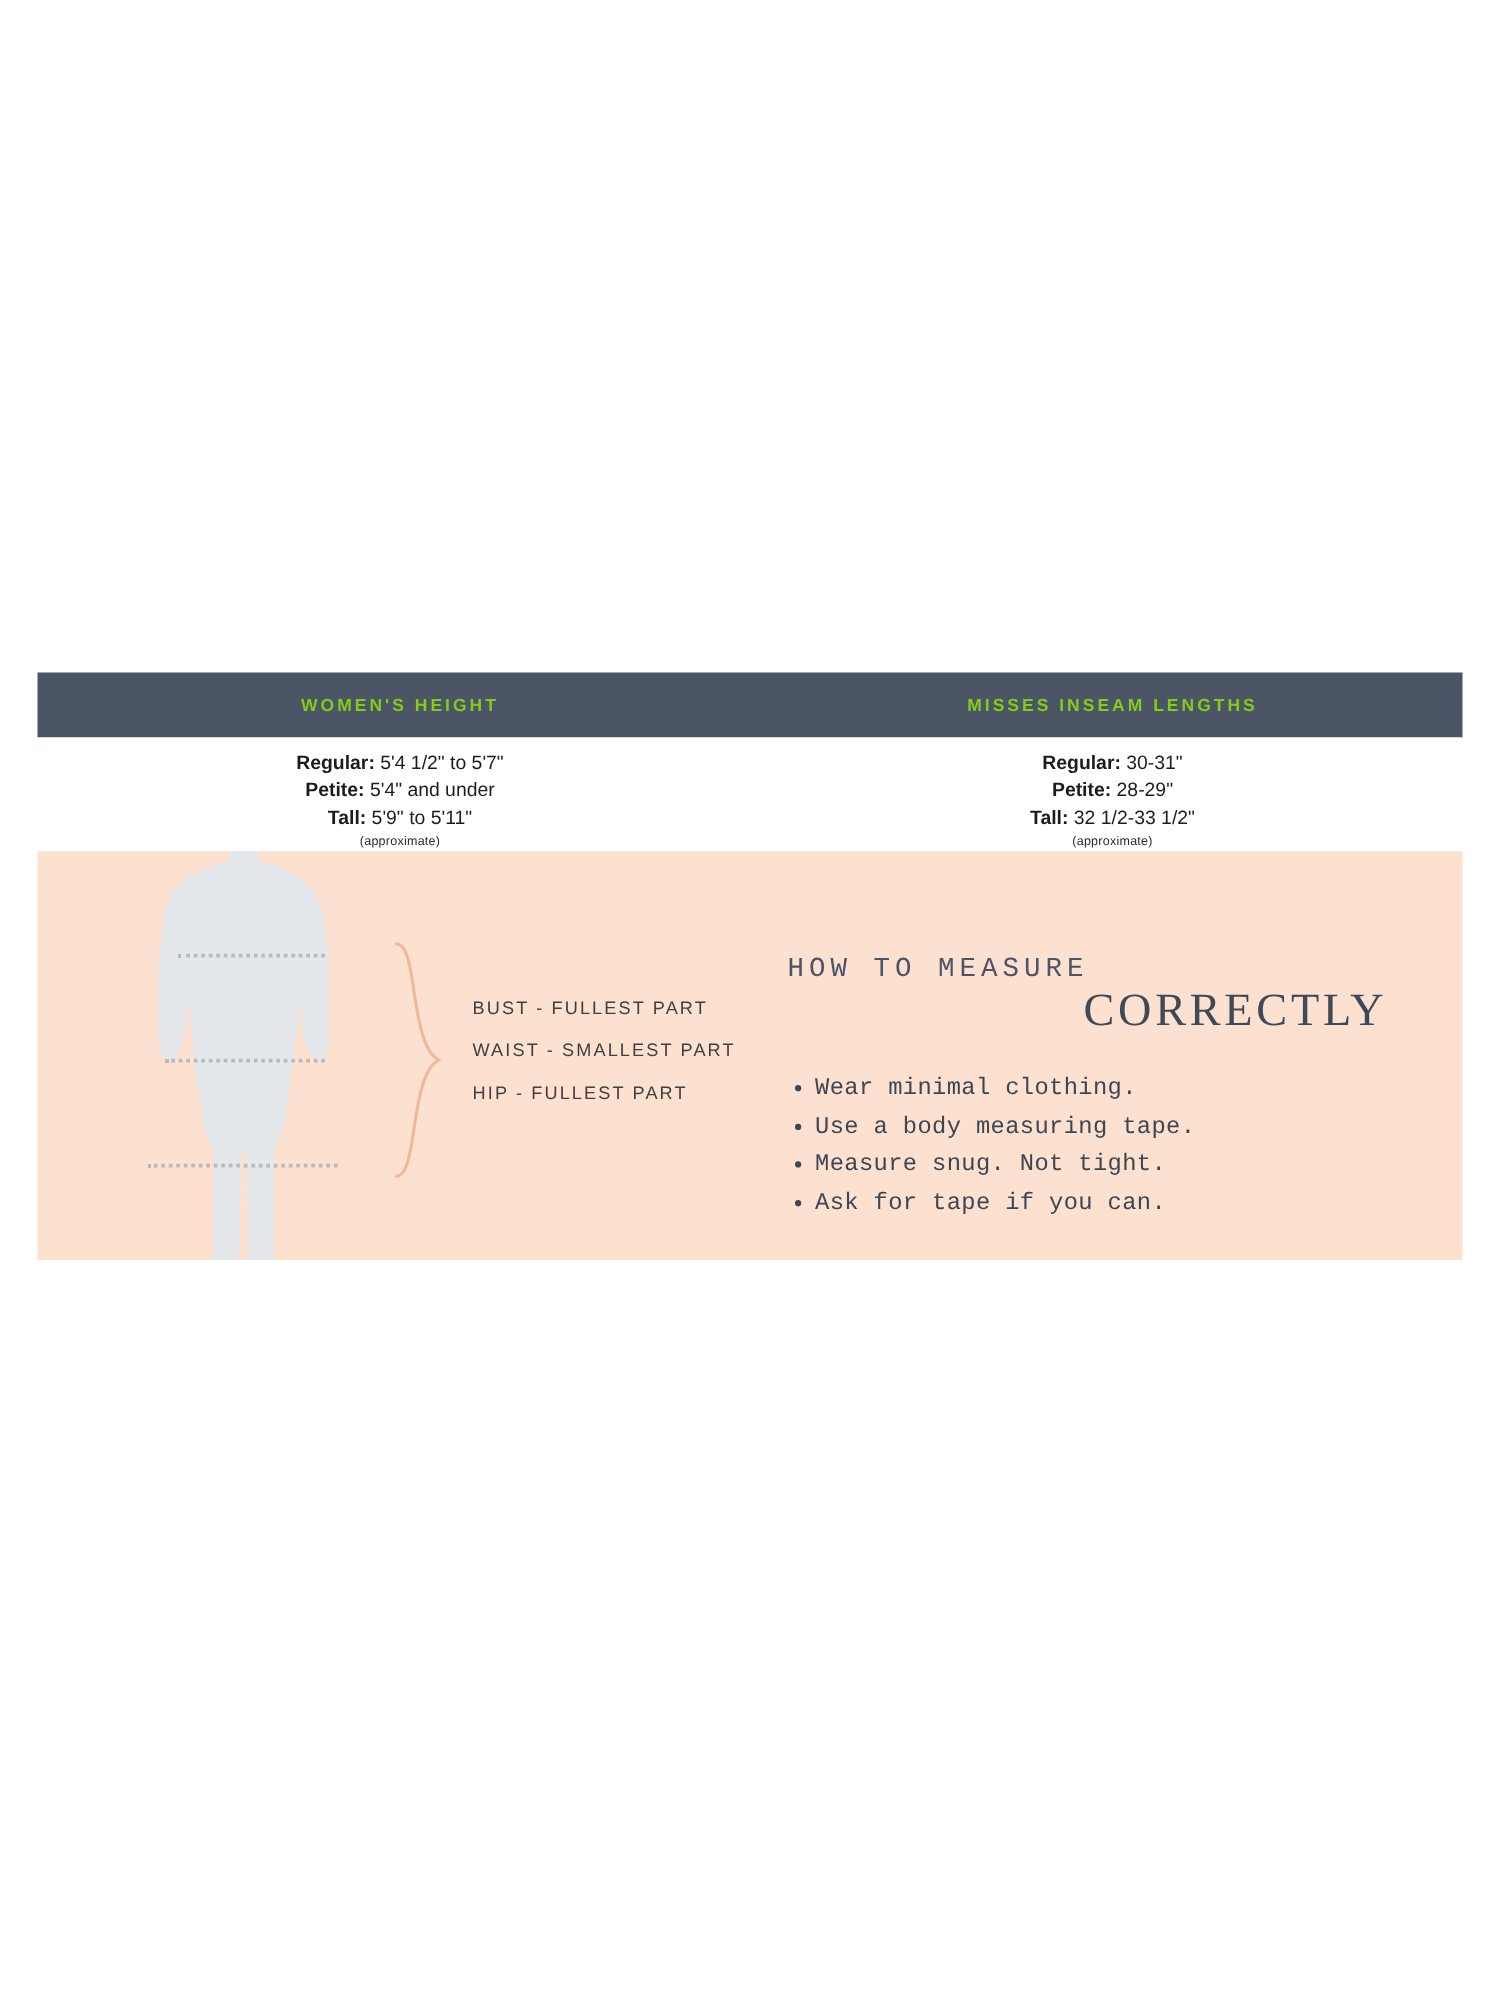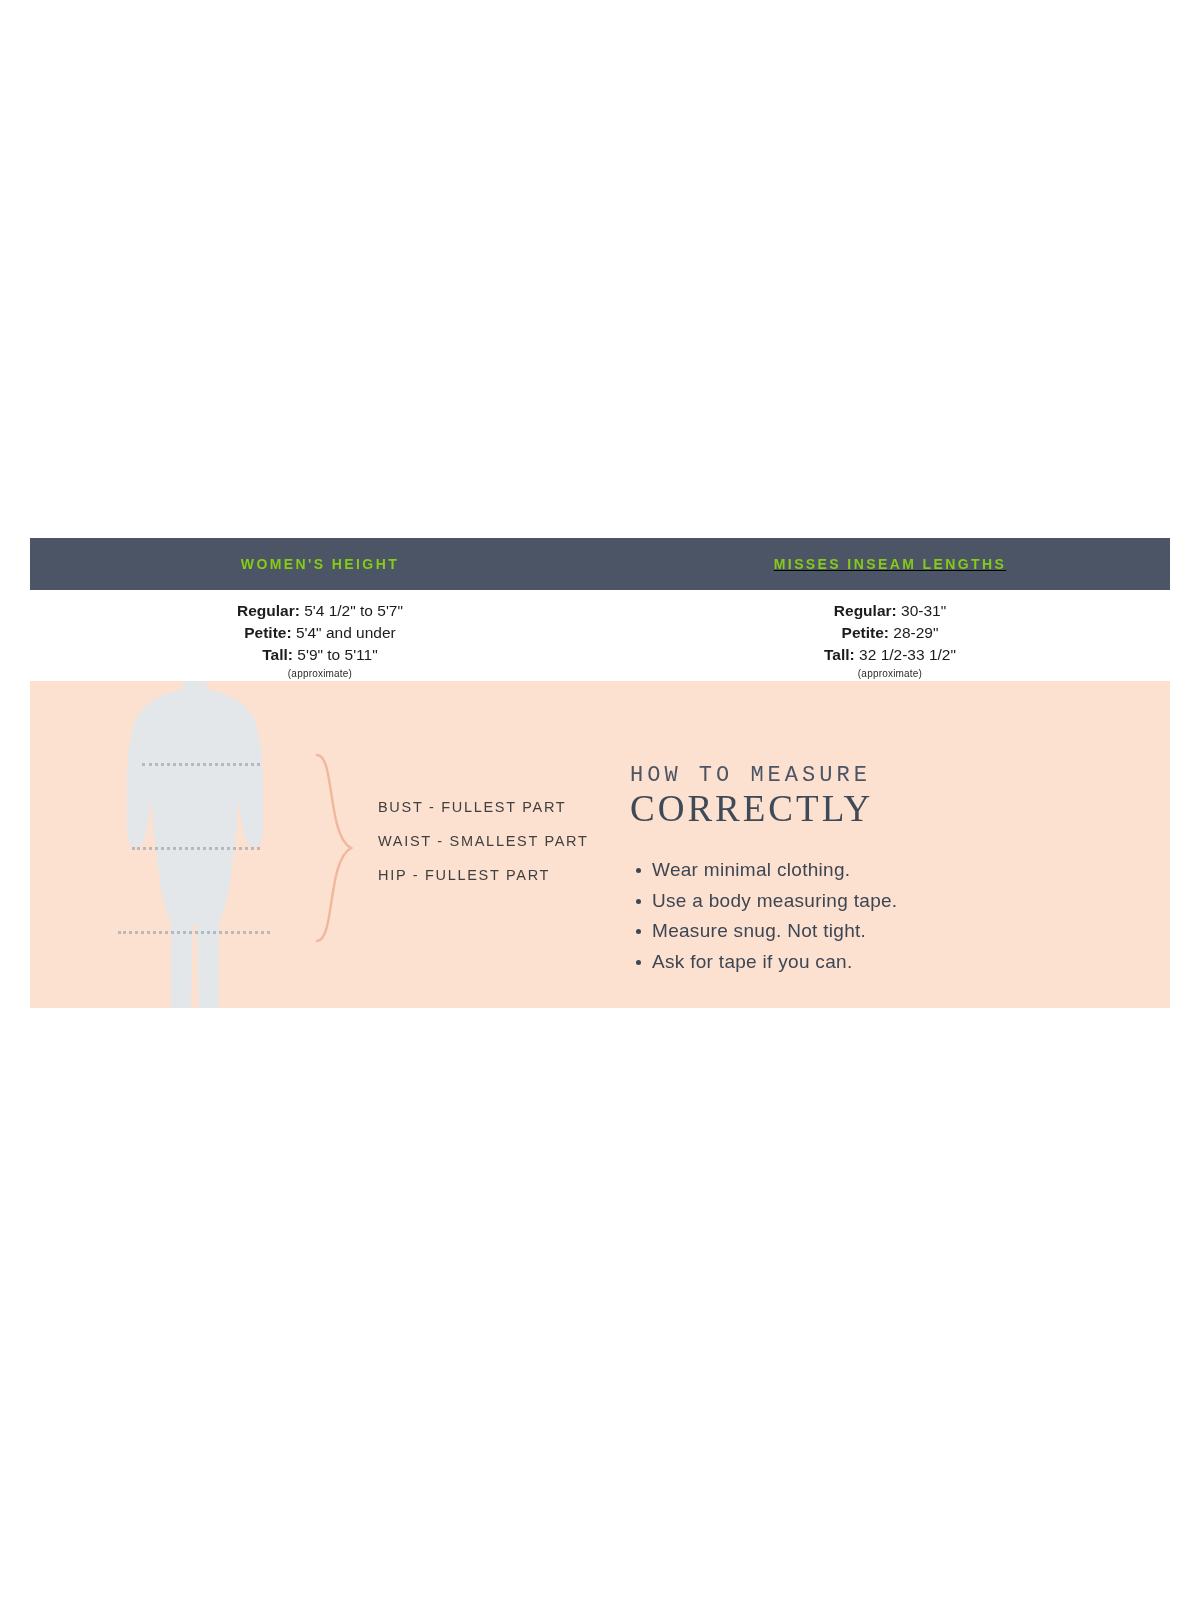--- a/index.html
+++ b/index.html
@@ -29,21 +29,21 @@
     height: 52px;
     background: #4b5565;
   }
   .header-col {
     flex: 1;
     display: flex;
     align-items: center;
     justify-content: center;
   }
   .header-col.left { flex: 0 0 580px; }
-  .header-col.right { flex: 1; text-decoration: underline; }
+  .header-col.right { flex: 1; }
   .header-title {
     color: #84cc16;
     font-size: 14px;
     font-weight: bold;
     letter-spacing: 2.4px;
     text-transform: uppercase;
     font-family: "Liberation Sans", sans-serif;
   }
 
   
@@ -145,25 +145,27 @@
     text-transform: uppercase;
   }
   .measure-title {
     font-family: "Liberation Serif", serif;
     font-size: 37px;
     letter-spacing: 3px;
     color: #3f4a58;
     text-transform: uppercase;
     line-height: 1.05;
     margin-top: 2px;
+    text-align: right;
   }
   .measure-list {
     margin: 26px 0 0 0;
     padding: 0 0 0 22px;
     list-style: none;
+    font-family: Liberation Mono, monospace;
   }
   .measure-list li {
     position: relative;
     font-size: 19px;
     color: #3d4653;
     line-height: 1.62;
     letter-spacing: .3px;
   }
   .measure-list li::before {
     content: "";

